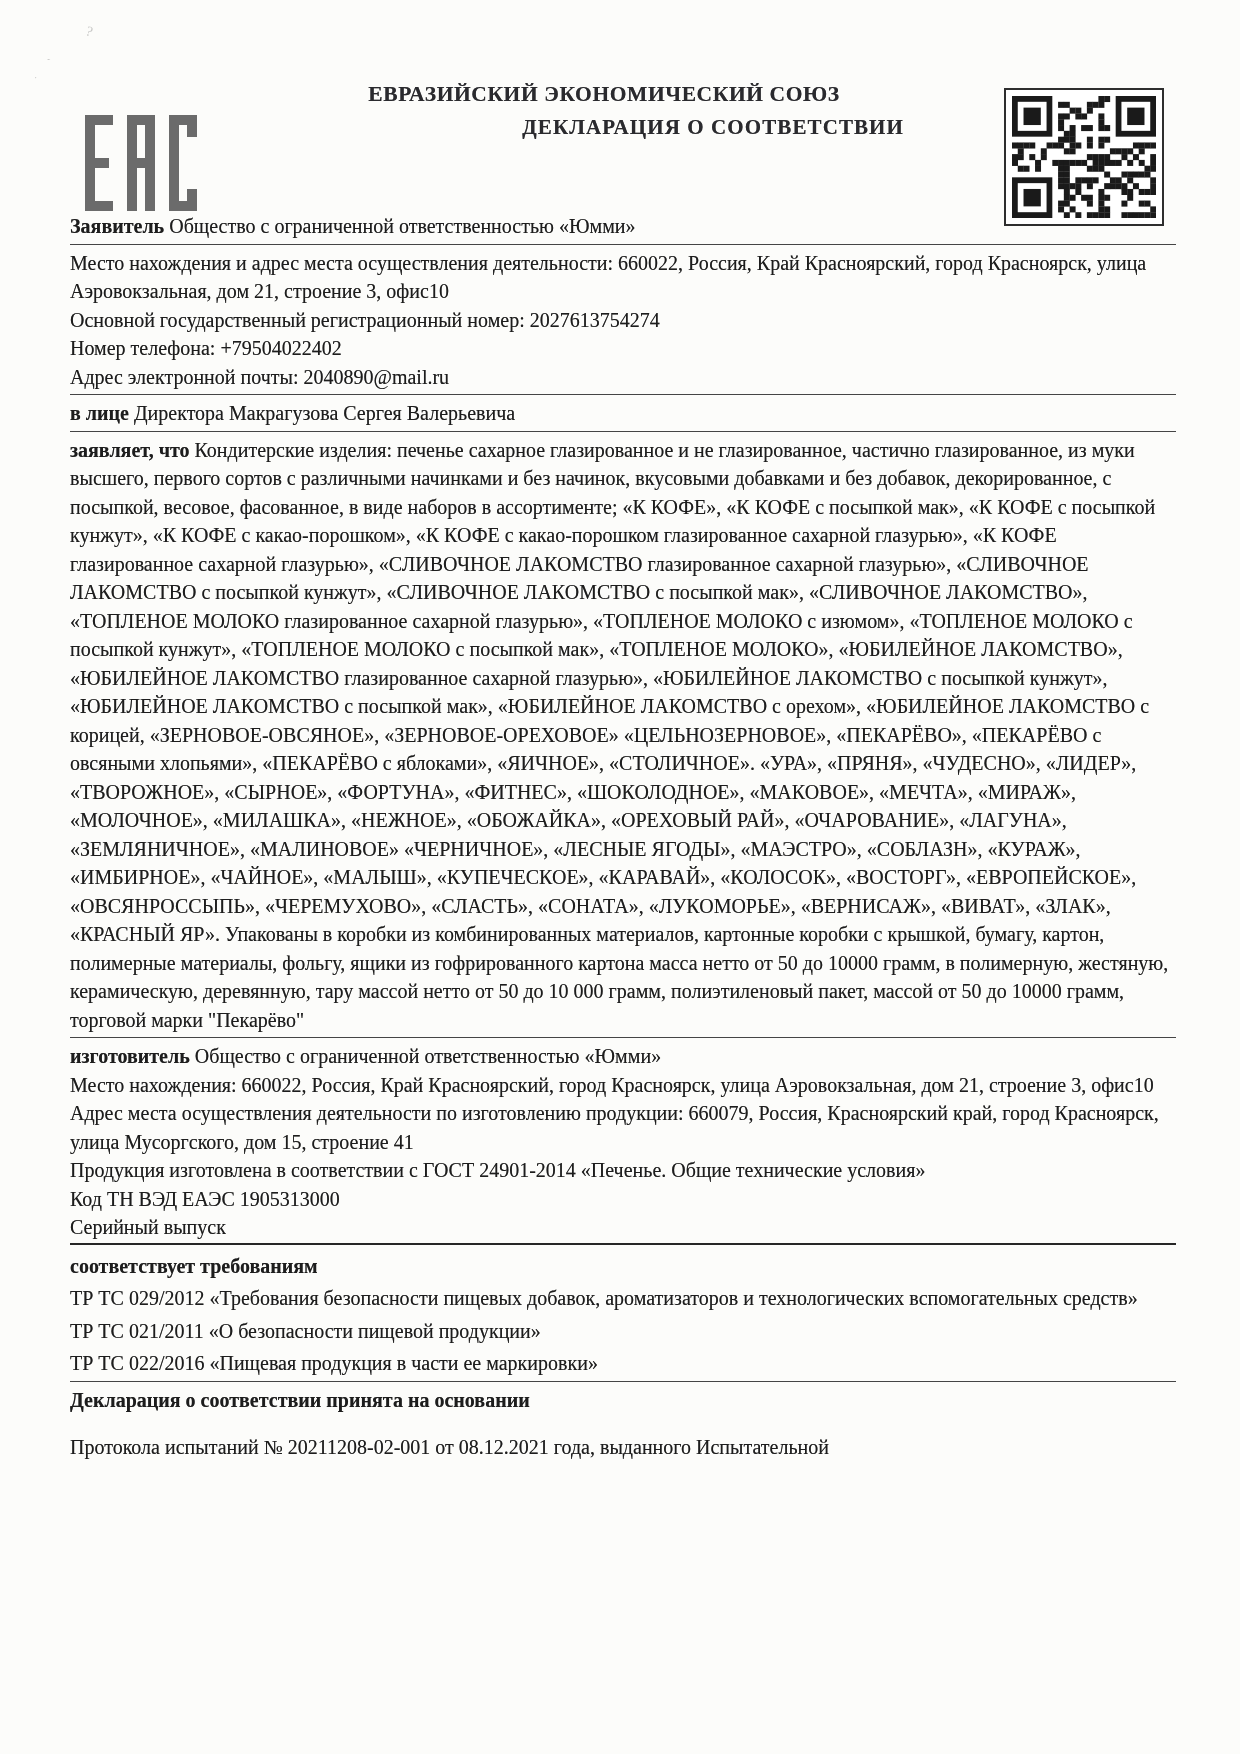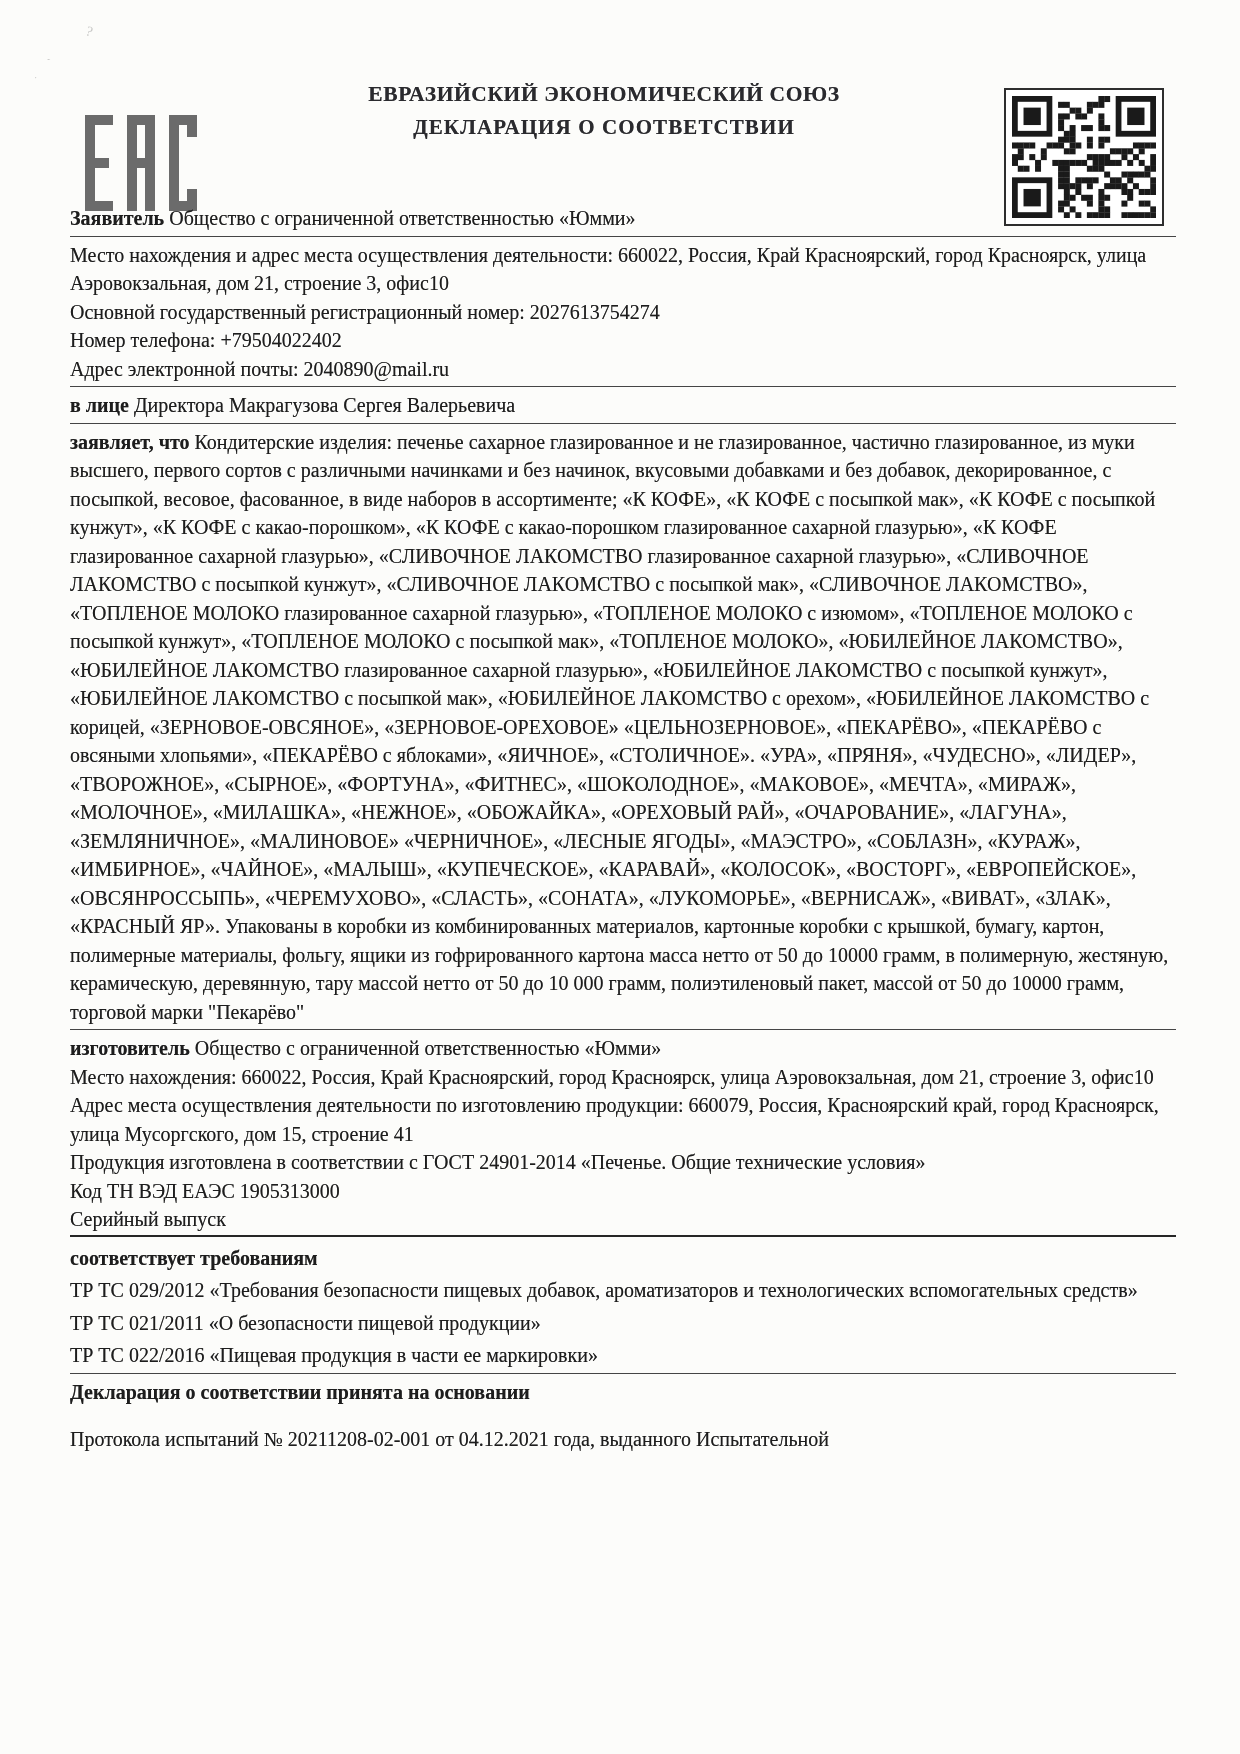--- a/index.html
+++ b/index.html
@@ -36,21 +36,21 @@
     width:600px;
     text-align:center;
   }
   .titles p{
     margin:0;
     font-weight:bold;
     color:#2a2a2e;
     text-shadow:0 0 .5px rgba(40,40,40,.6);
   }
   .title1{font-size:21.5px;letter-spacing:.6px;}
-  .title2{font-size:21px;letter-spacing:1.1px;margin-top:8px !important;}
+  .title2{font-size:21px;letter-spacing:1.1px;margin-top:8px !important;text-align:right;}
 
   .eac{
     position:absolute;
     left:85px;
     top:113px;
     width:112px;
     height:100px;
   }
   .eac svg{width:100%;height:100%;}
 
@@ -63,21 +63,21 @@
     border:2px solid #2e2e2e;
     background:#fff;
     padding:6px;
   }
   .qr svg{width:100%;height:100%;display:block;}
 
   
   .content{
     position:absolute;
     left:70px;
-    top:204px;
+    top:212px;
     width:1106px;
     font-size:20px;
     line-height:28.5px;
     text-shadow:0 0 .4px rgba(30,30,30,.55);
   }
   .content p{margin:0;}
   b{font-weight:bold;}
   .u{
     border-bottom:1.5px solid #454545;
     padding-bottom:3px;
@@ -322,16 +322,16 @@
     <p>Продукция изготовлена в соответствии с ГОСТ 24901-2014 «Печенье. Общие технические условия»</p>
     <p>Код ТН ВЭД ЕАЭС 1905313000</p>
     <p class="u-thick">Серийный выпуск</p>
 
     <p class="heading-bold compliance-heading">соответствует требованиям</p>
     <p class="reg">ТР ТС 029/2012 «Требования безопасности пищевых добавок, ароматизаторов и технологических вспомогательных средств»</p>
     <p class="reg">ТР ТС 021/2011 «О безопасности пищевой продукции»</p>
     <p class="reg u">ТР ТС 022/2016 «Пищевая продукция в части ее маркировки»</p>
 
     <p class="heading-bold basis-heading">Декларация о соответствии принята на основании</p>
-    <p class="basis-text">Протокола испытаний № 20211208-02-001 от 04.12.2021 года, выданного Испытательной</p>
+    <p class="basis-text">Протокола испытаний № 20211208-02-001 от 08.12.2021 года, выданного Испытательной</p>
 
   </div>
 </div>
 
 </body></html>

